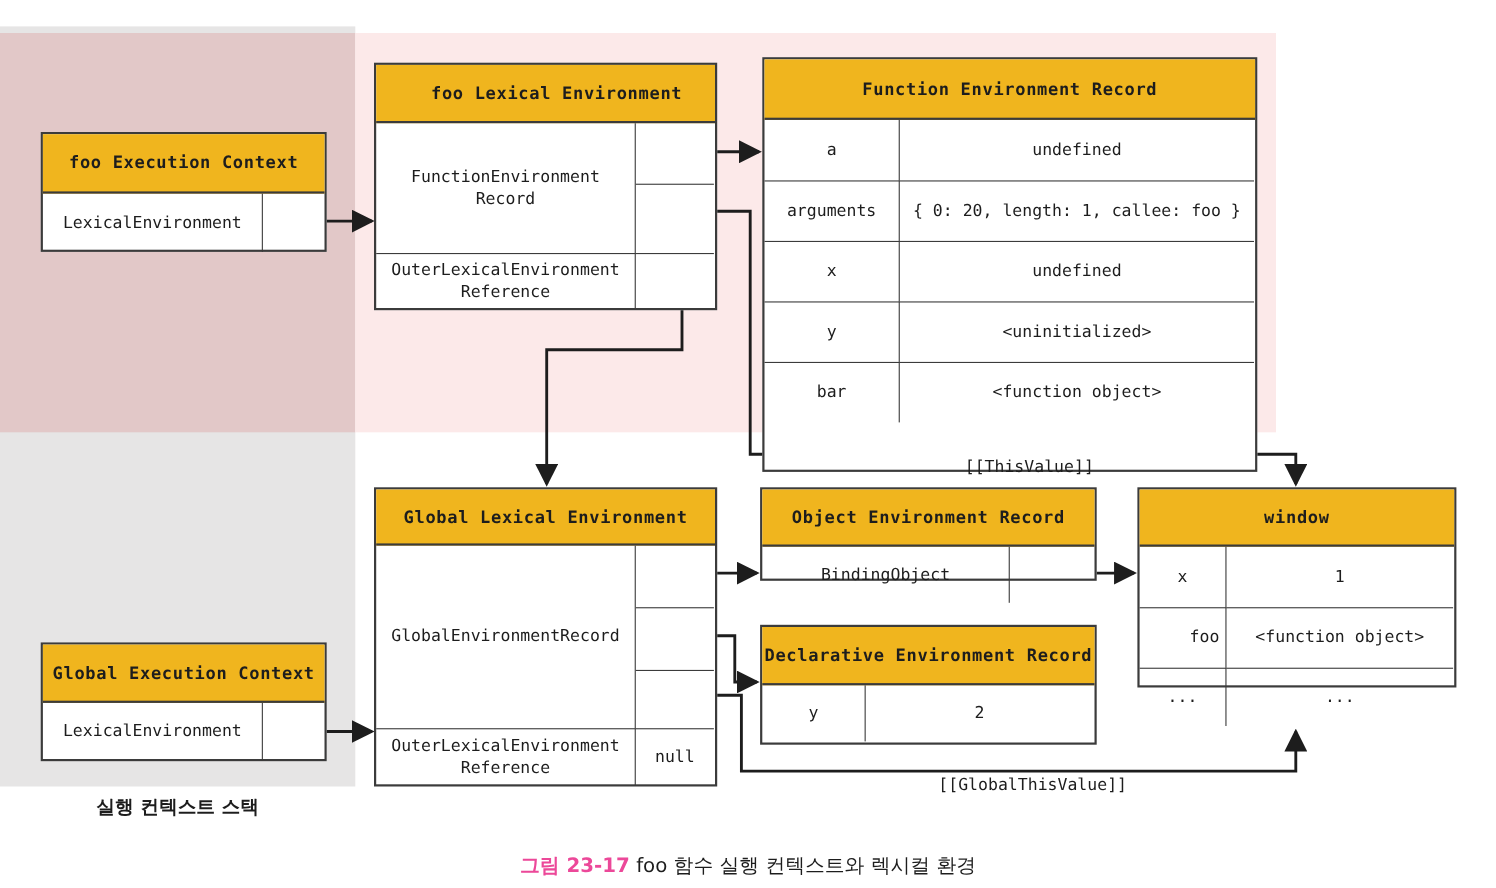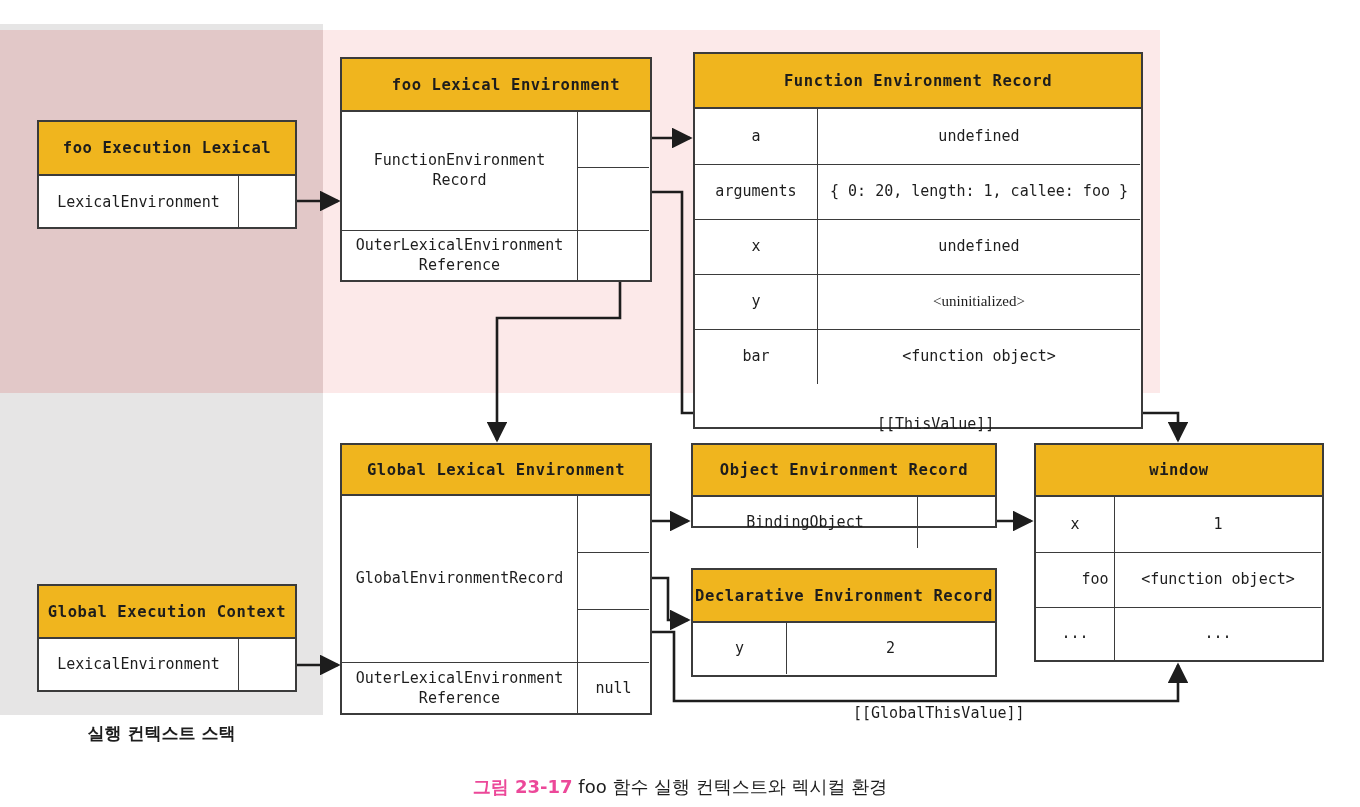--- a/index.html
+++ b/index.html
@@ -76,21 +76,21 @@
       <circle cx="620" cy="252" r="6.2"></circle>
       <circle cx="267" cy="665" r="6.2"></circle>
       <circle cx="620" cy="521" r="6.2"></circle>
       <circle cx="620" cy="578" r="6.2"></circle>
       <circle cx="620" cy="632" r="6.2"></circle>
       <circle cx="962" cy="521" r="6.2"></circle>
     </g>
   </svg>
 
   <div class="box" id="foo-ec" style="left:37px;top:120px;width:260px;height:109px;">
-    <div class="hdr" style="height:54px;">foo Execution Lexical</div>
+    <div class="hdr" style="height:54px;">foo Execution Context</div>
     <div class="cell br" style="left:0;top:54px;width:200px;height:53px;">LexicalEnvironment</div>
     <div class="cell" style="left:200px;top:54px;width:58px;height:53px;"></div>
   </div>
 
   <div class="box" id="global-ec" style="left:37px;top:584px;width:260px;height:108px;">
     <div class="hdr" style="height:53px;">Global Execution Context</div>
     <div class="cell br" style="left:0;top:53px;width:200px;height:52px;">LexicalEnvironment</div>
     <div class="cell" style="left:200px;top:53px;width:58px;height:52px;"></div>
   </div>
 
@@ -113,21 +113,21 @@
     <div class="cell br" style="left:0;top:55px;width:123px;height:55px;">a</div>
     <div class="cell" style="left:123px;top:55px;width:322px;height:55px;">undefined</div>
 
     <div class="cell bt br" style="left:0;top:110px;width:123px;height:55px;">arguments</div>
     <div class="cell bt" style="left:123px;top:110px;width:322px;height:55px;">{ 0: 20, length: 1, callee: foo }</div>
 
     <div class="cell bt br" style="left:0;top:165px;width:123px;height:55px;">x</div>
     <div class="cell bt" style="left:123px;top:165px;width:322px;height:55px;">undefined</div>
 
     <div class="cell bt br" style="left:0;top:220px;width:123px;height:55px;">y</div>
-    <div class="cell bt" style="left:123px;top:220px;width:322px;height:55px;font-family:Liberation Serif, serif;">&lt;uninitialized&gt;</div>
+    <div class="cell bt" style="left:123px;top:220px;width:322px;height:55px;">&lt;uninitialized&gt;</div>
 
     <div class="cell bt br" style="left:0;top:275px;width:123px;height:55px;">bar</div>
     <div class="cell bt" style="left:123px;top:275px;width:322px;height:55px;">&lt;function object&gt;</div>
   </div>
 
   <div class="box" id="gle" style="left:340px;top:443px;width:312px;height:272px;padding-left:16px;">
     <div class="hdr" style="height:51px;">Global Lexical Environment</div>
     <div class="cell br" style="left:0;top:51px;width:236px;height:166px;">GlobalEnvironmentRecord</div>
     <div class="cell" style="left:236px;top:51px;width:71px;height:56px;"></div>
     <div class="cell bt" style="left:236px;top:107px;width:71px;height:57px;"></div>
@@ -142,21 +142,21 @@
     <div class="cell br" style="left:0;top:52px;width:225px;height:51px;">BindingObject</div>
     <div class="cell" style="left:225px;top:52px;width:76px;height:51px;"></div>
   </div>
 
   <div class="box" id="der" style="left:691px;top:568px;width:306px;height:109px;">
     <div class="hdr" style="height:53px;">Declarative Environment Record</div>
     <div class="cell br" style="left:0;top:53px;width:94px;height:51px;">y</div>
     <div class="cell" style="left:94px;top:53px;width:207px;height:51px;">2</div>
   </div>
 
-  <div class="box" id="win" style="left:1034px;top:443px;width:290px;height:219px;">
+  <div class="box" id="win" style="left:1034px;top:443px;width:290px;height:182px;">
     <div class="hdr" style="height:52px;">window</div>
 
     <div class="cell br" style="left:0;top:52px;width:79px;height:55px;">x</div>
     <div class="cell" style="left:79px;top:52px;width:206px;height:55px;">1</div>
 
     <div class="cell bt br" style="left:0;top:107px;width:79px;height:55px;padding-left:40px;">foo</div>
     <div class="cell bt" style="left:79px;top:107px;width:206px;height:55px;">&lt;function object&gt;</div>
 
     <div class="cell bt br" style="left:0;top:162px;width:79px;height:53px;">...</div>
     <div class="cell bt" style="left:79px;top:162px;width:206px;height:53px;">...</div>

